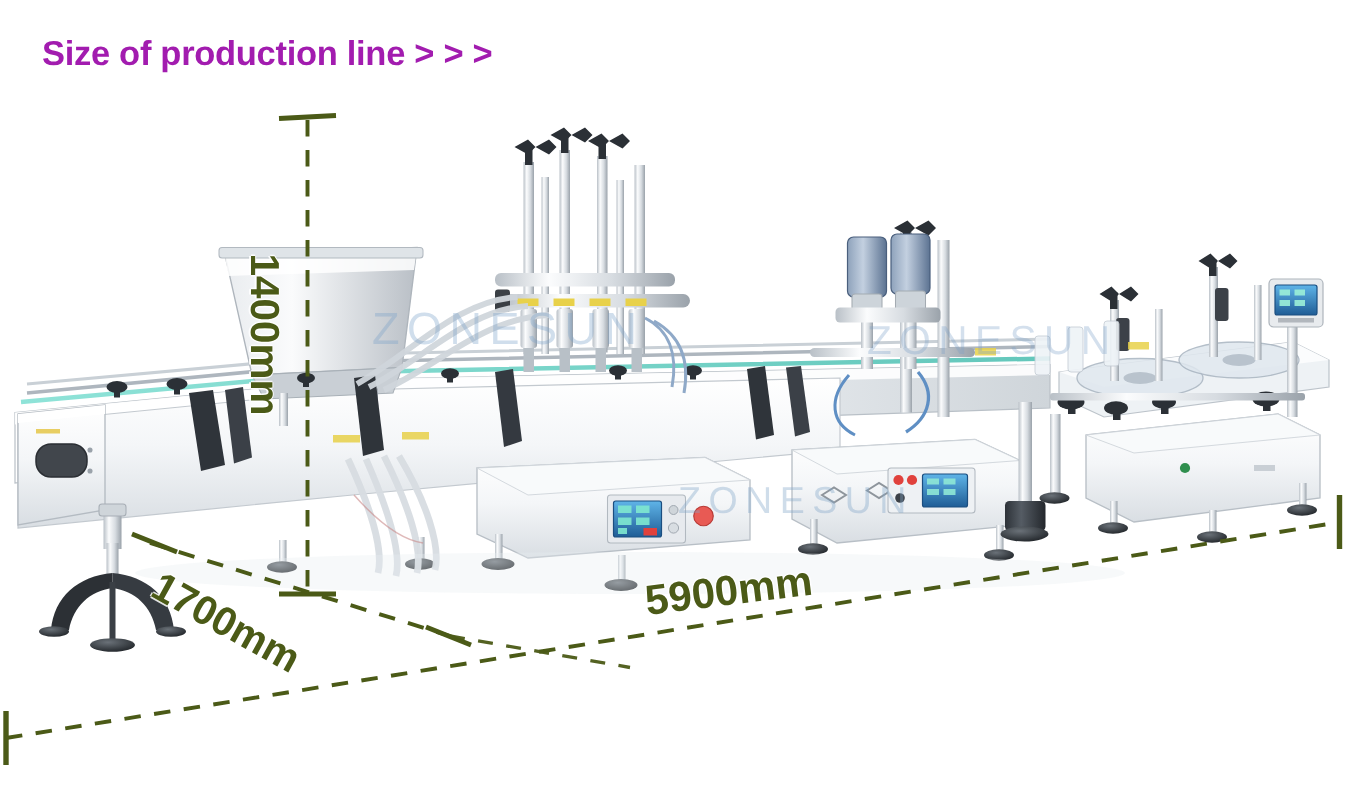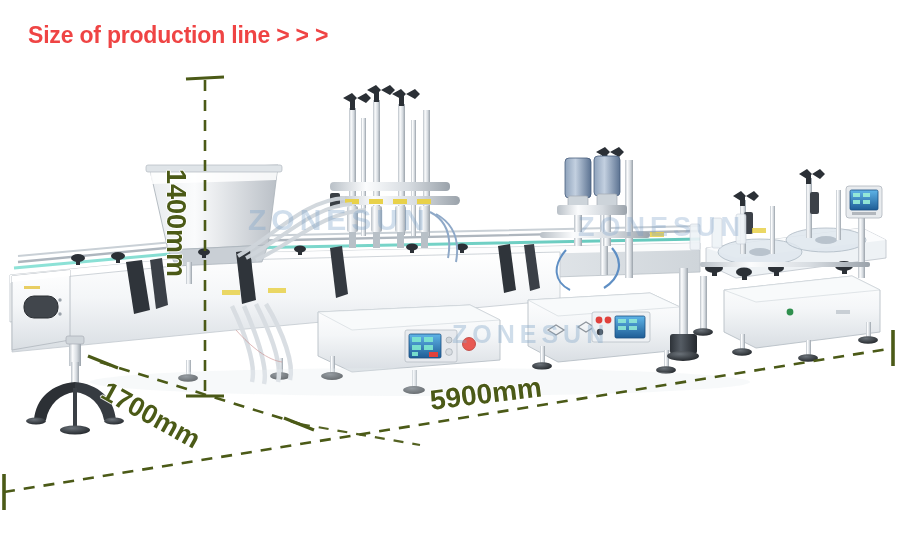--- a/index.html
+++ b/index.html
@@ -14,32 +14,32 @@
     position: relative;
     width: 900px; height: 535px;
     background: #ffffff;
     overflow: hidden;
   }
 
   
   #title {
     position: absolute; left: 28px; top: 22px;
     font-size: 23px; font-weight: bold;
-    color: #ef4444;
+    color: #a21caf;
     letter-spacing: -0.2px;
     white-space: nowrap;
   }
 
   
   #machines { position: absolute; left: 0; top: 0; width: 900px; height: 535px; }
 
   
   .wm {
     position: absolute;
-    font-size: 30px; font-weight: bold;
+    font-size: 30px; font-weight: normal;
     color: rgba(120,160,200,0.35);
     letter-spacing: 5px;
     white-space: nowrap;
     user-select: none;
   }
   #wm1 { left: 248px; top: 203px; }
   #wm2 { left: 578px; top: 212px; font-size: 27px; color: rgba(120,160,200,0.32); }
   #wm3 { left: 452px; top: 320px; font-size: 25px; color: rgba(130,165,200,0.38); }
 
   

